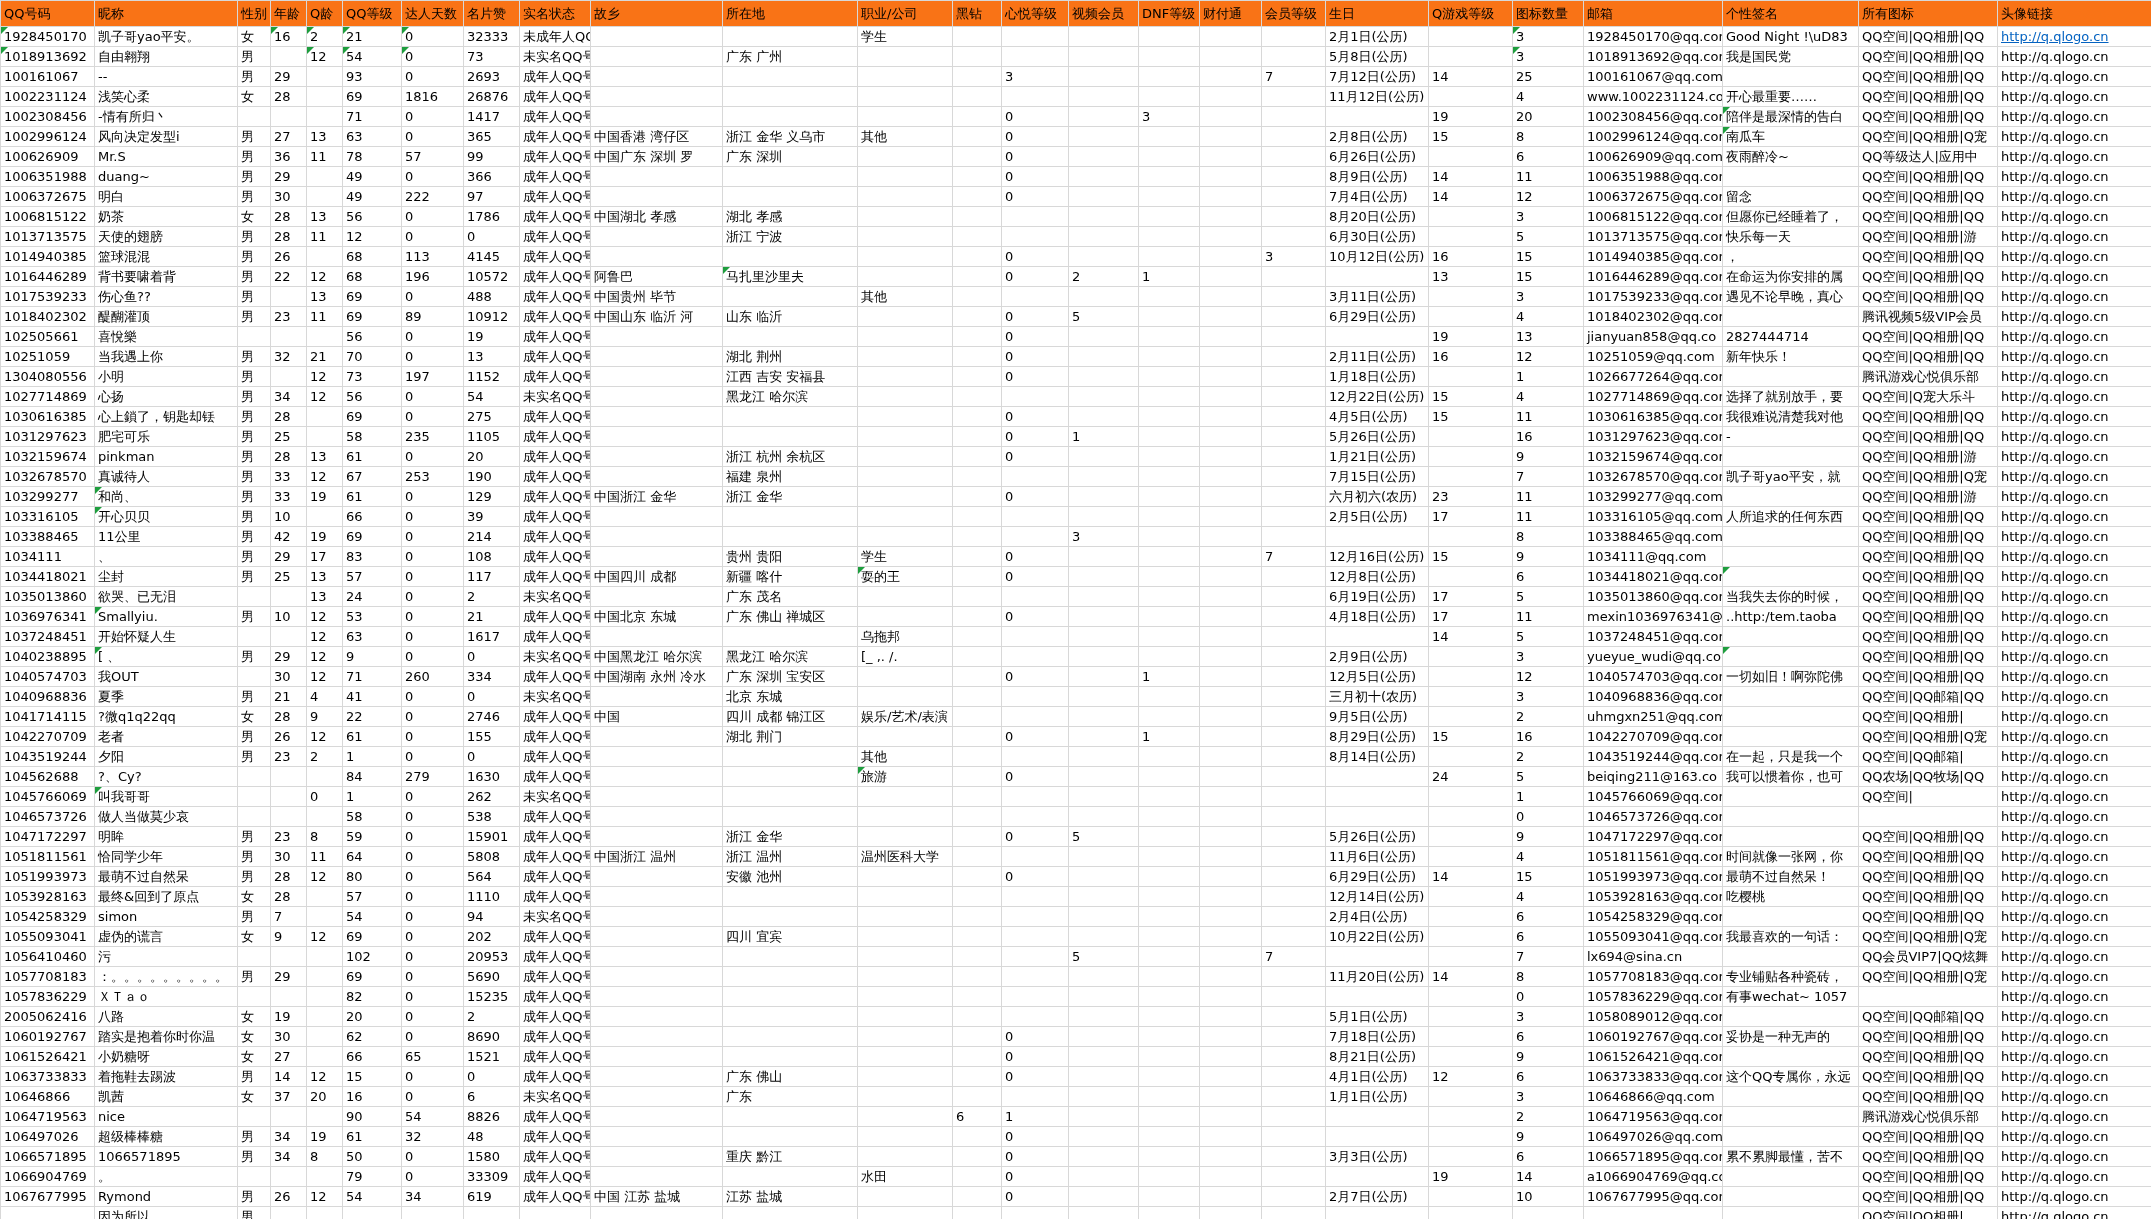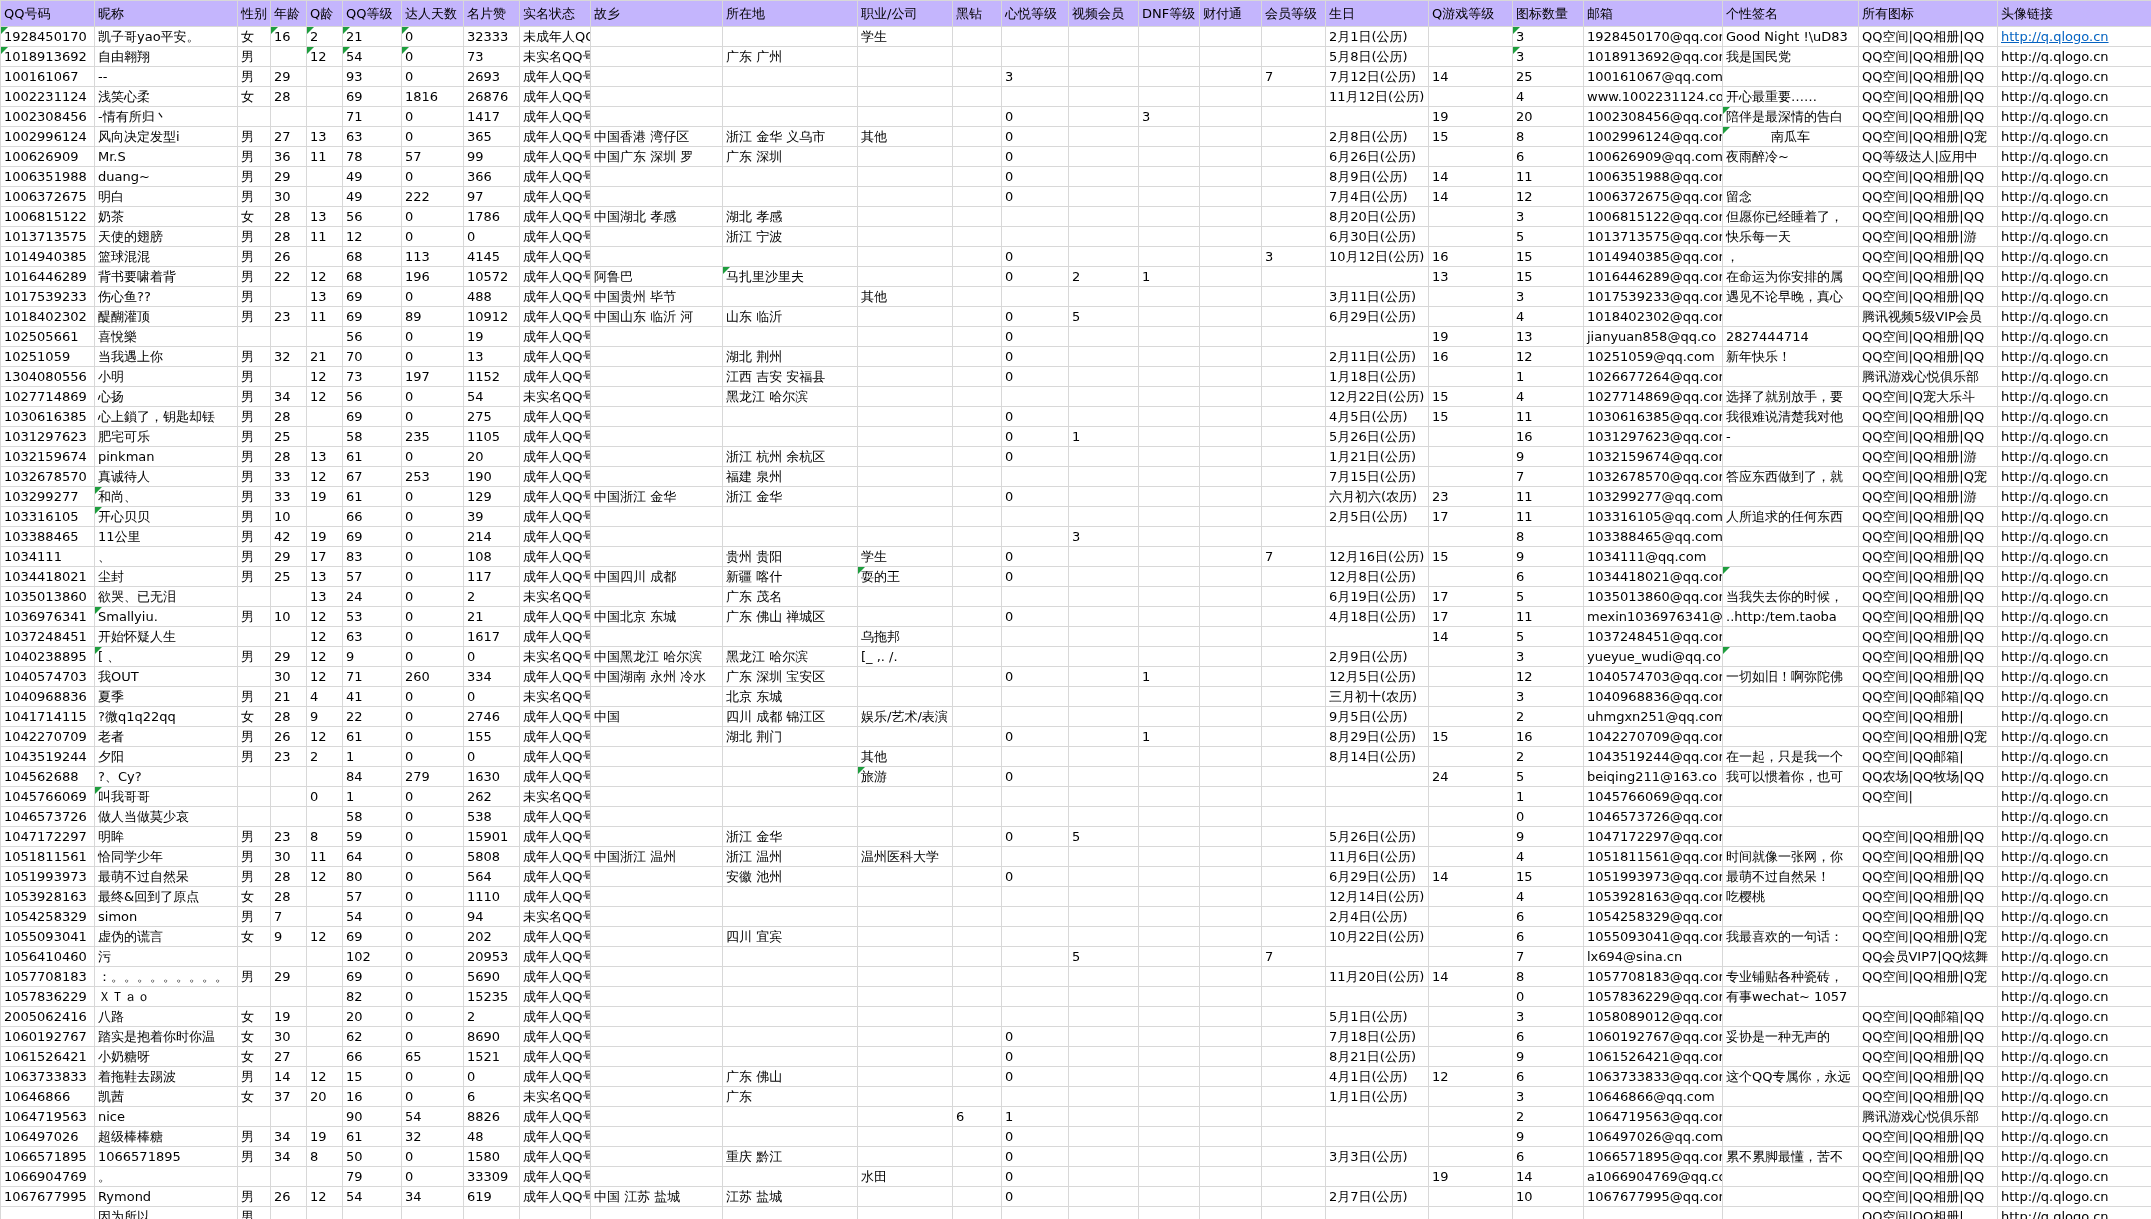--- a/index.html
+++ b/index.html
@@ -14,30 +14,30 @@
     font-weight:normal;
     text-align:left;
     vertical-align:middle;
     white-space:nowrap;
     overflow:hidden;
     position:relative;
     line-height:19px;
     color:#000;
     box-sizing:border-box;
   }
-  thead th{height:26px;background:#c4b5fd;}
+  thead th{height:26px;background:#f97316;}
   td.tri::before{
     content:"";
     position:absolute;top:0;left:0;
     border-top:7px solid #1e9e3e;
     border-right:7px solid transparent;
     width:0;height:0;
   }
   td.hl{color:#0563c1;text-decoration:underline;}
-  td.ra{text-align:center;}
+  td.ra{text-align:left;}
 </style>
 </head>
 <body>
 
 <div class="sheet">
   <table>
     <colgroup>
         <col style="width: 94px;">
         <col style="width: 143px;">
         <col style="width: 33px;">
@@ -704,21 +704,21 @@
           <td></td>
           <td></td>
           <td></td>
           <td></td>
           <td></td>
           <td></td>
           <td>7月15日(公历)</td>
           <td></td>
           <td>7</td>
           <td>1032678570@qq.com</td>
-          <td>答应东西做到了，就</td>
+          <td>凯子哥yao平安，就</td>
           <td>QQ空间|QQ相册|Q宠</td>
           <td>http://q.qlogo.cn</td>
         </tr>
         <tr>
           <td>103299277</td>
           <td class="tri">和尚、</td>
           <td>男</td>
           <td>33</td>
           <td>19</td>
           <td>61</td>

